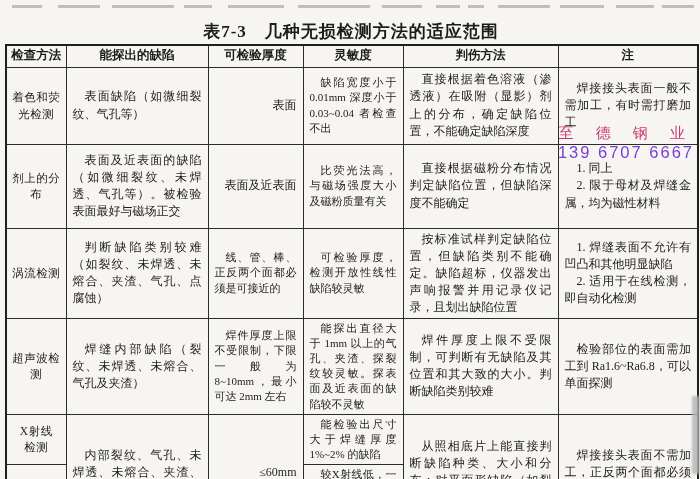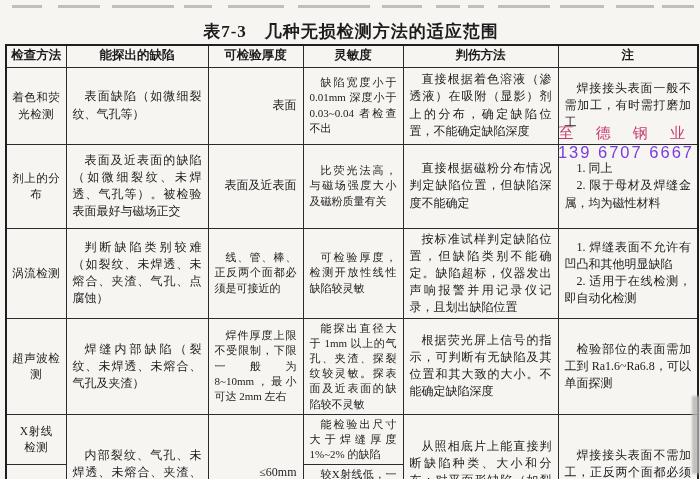--- a/index.html
+++ b/index.html
@@ -127,21 +127,21 @@
         <div class="note-item">1. 焊缝表面不允许有凹凸和其他明显缺陷</div>
         <div class="note-item">2. 适用于在线检测，即自动化检测</div>
       </td>
     </tr>
 
     <tr class="r4">
       <td class="method">超声波检测</td>
       <td class="para">焊缝内部缺陷（裂纹、未焊透、未熔合、气孔及夹渣）</td>
       <td class="para t">焊件厚度上限不受限制，下限一般为 8~10mm，最小可达 2mm 左右</td>
       <td class="para s">能探出直径大于 1mm 以上的气孔、夹渣、探裂纹较灵敏。探表面及近表面的缺陷较不灵敏</td>
-      <td class="para">根据荧光屏上信号的指示，可判断有无缺陷及其位置和其大致的大小。不能确定缺陷深度</td>
+      <td class="para">焊件厚度上限不受限制，可判断有无缺陷及其位置和其大致的大小。判断缺陷类别较难</td>
       <td class="para">检验部位的表面需加工到 Ra1.6~Ra6.8，可以单面探测</td>
     </tr>
 
     <tr class="r5">
       <td class="method">X射线
 检测</td>
       <td class="para" rowspan="2">内部裂纹、气孔、未焊透、未熔合、夹渣、夹钨等缺陷</td>
       <td class="c" rowspan="2">≤60mm</td>
       <td class="para s">能检验出尺寸大于焊缝厚度 1%~2% 的缺陷</td>
       <td class="para" rowspan="2">从照相底片上能直接判断缺陷种类、大小和分布；对平面形缺陷（如裂纹）不如超声波灵敏度高</td>

